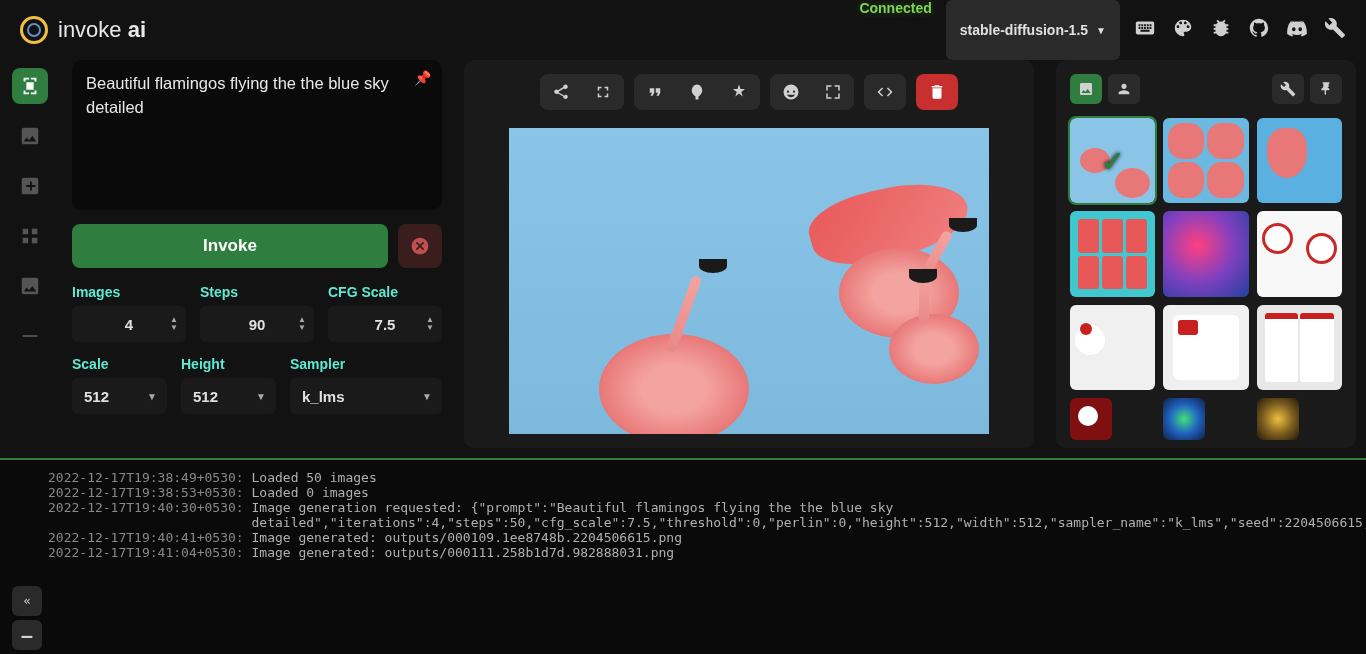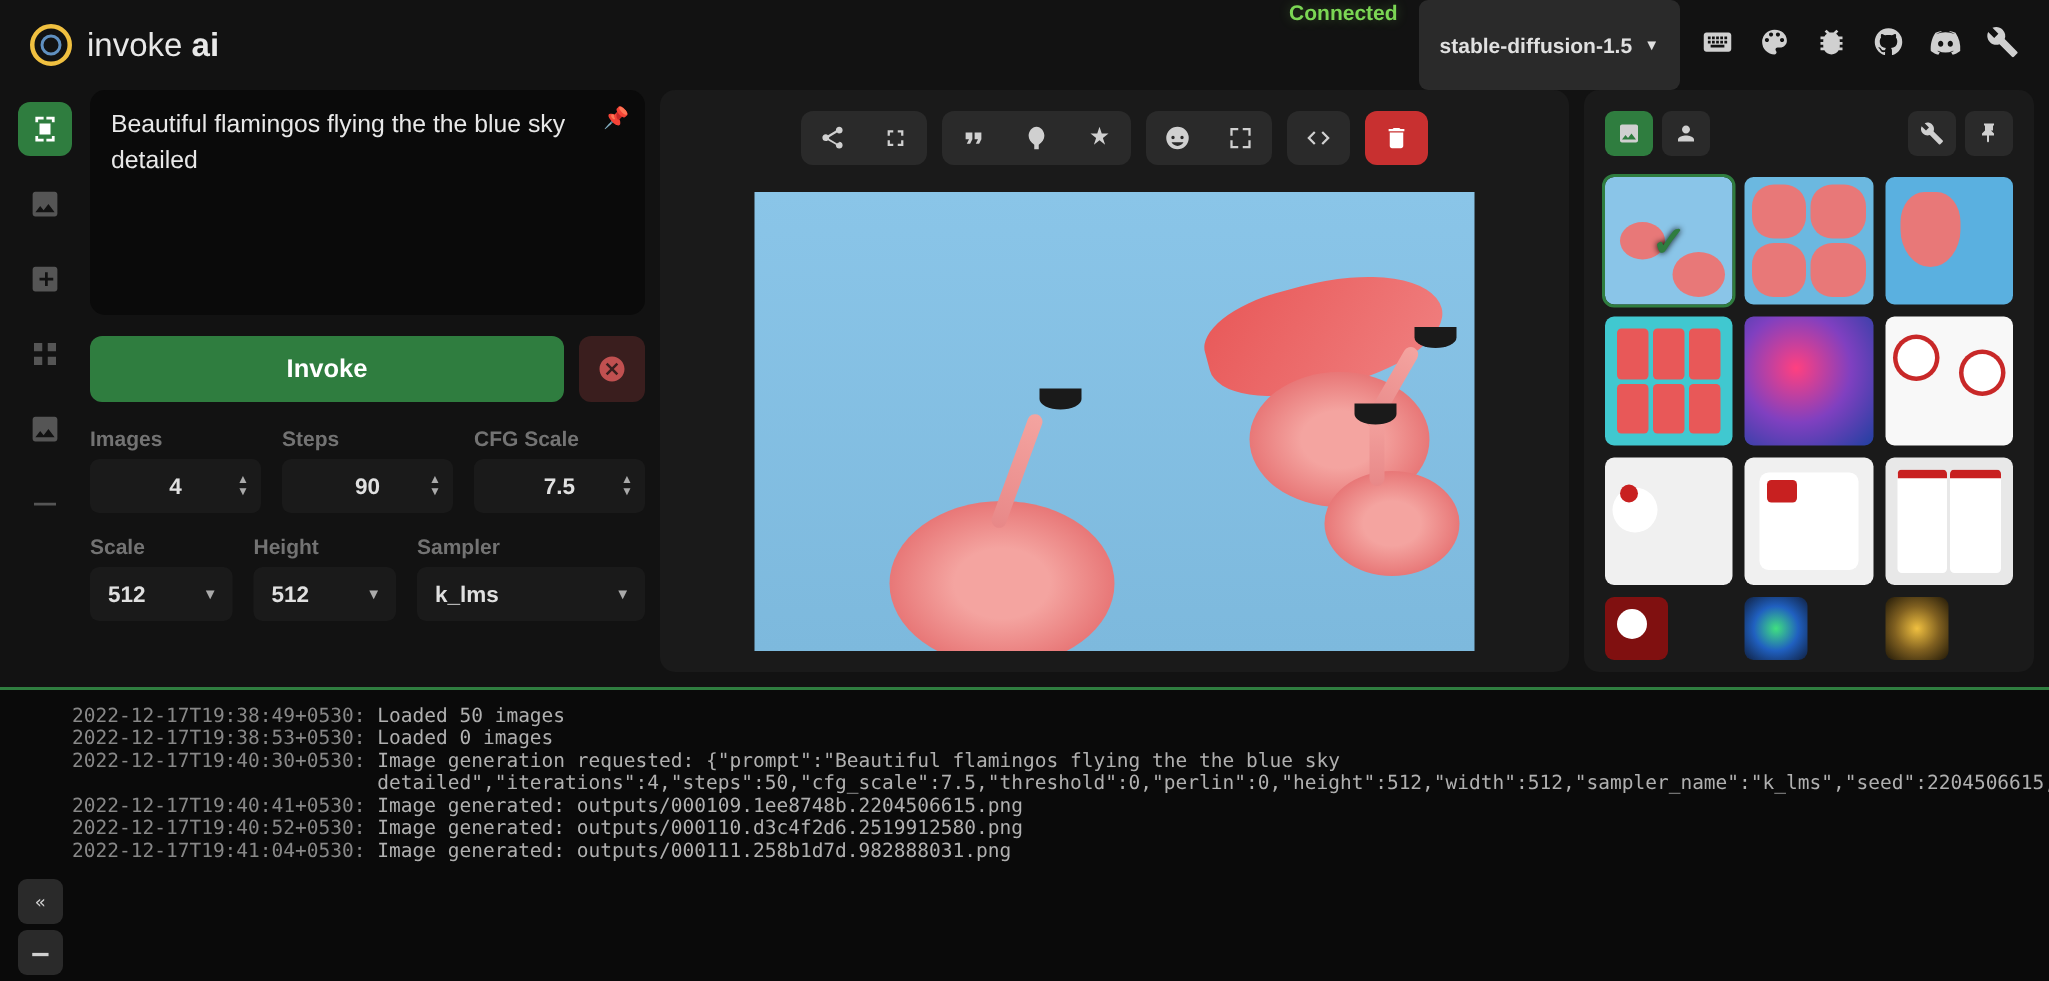--- a/index.html
+++ b/index.html
@@ -57,21 +57,21 @@
   margin-right: 14px;
 }
 .chev { font-size: 10px; }
 .header-icons { display: flex; gap: 16px; align-items: center; }
 .hicon { color: #d0d0d0; cursor: pointer; }
 .hicon svg { width: 22px; height: 22px; fill: currentColor; }
 
 .main {
   flex: 1;
   display: flex;
-  gap: 0;
+  gap: 12px;
   min-height: 0;
 }
 .sidebar {
   width: 60px;
   display: flex;
   flex-direction: column;
   align-items: center;
   padding: 8px 0;
   gap: 14px;
 }
@@ -119,21 +119,21 @@
   width: 44px;
   background: #3a1e1e;
   border-radius: 8px;
   display: flex; align-items: center; justify-content: center;
   color: #c05050;
   cursor: pointer;
 }
 .params { margin-top: 16px; display: flex; flex-direction: column; gap: 14px;}
 .param-row { display: flex; gap: 14px; }
 .param-group { flex: 1; display: flex; flex-direction: column; gap: 6px; }
-.param-label { font-size: 14px; font-weight: 600; color: #737373; }
+.param-label { font-size: 14px; font-weight: 600; color: #5eead4; }
 .num-input {
   background: #1a1a1a;
   border-radius: 6px;
   height: 36px;
   display: flex;
   align-items: center;
   justify-content: center;
   position: relative;
   font-weight: 700;
   font-size: 15px;
@@ -575,16 +575,15 @@
 </div>
 
 <div class="console">
   <div class="console-toggle">«</div>
   <div class="console-min">—</div>
   <div id="console-lines">
       <div class="console-line"><span class="console-ts">2022-12-17T19:38:49+0530: </span><span>Loaded 50 images</span></div>
       <div class="console-line"><span class="console-ts">2022-12-17T19:38:53+0530: </span><span>Loaded 0 images</span></div>
       <div class="console-line"><span class="console-ts">2022-12-17T19:40:30+0530: </span><span>Image generation requested: {"prompt":"Beautiful flamingos flying the the blue sky detailed","iterations":4,"steps":50,"cfg_scale":7.5,"threshold":0,"perlin":0,"height":512,"width":512,"sampler_name":"k_lms","seed":2204506615,"progress_images":false,"progress_latents":true,"save_intermediates":5,"generation_mode":"txt2img","init_mask":"","seamless":false,"hires_fix":false,"variation_amount":0}</span></div>
       <div class="console-line"><span class="console-ts">2022-12-17T19:40:41+0530: </span><span>Image generated: outputs/000109.1ee8748b.2204506615.png</span></div>
-      <div class="console-line"><span class="console-ts">2022-12-17T19:40:52+0530: </span><span>Image generated: outputs/000110.d3c4f2d6.2519912580.png</span></div>
       <div class="console-line"><span class="console-ts">2022-12-17T19:41:04+0530: </span><span>Image generated: outputs/000111.258b1d7d.982888031.png</span></div>
     </div>
 </div>
 
 </body></html>

